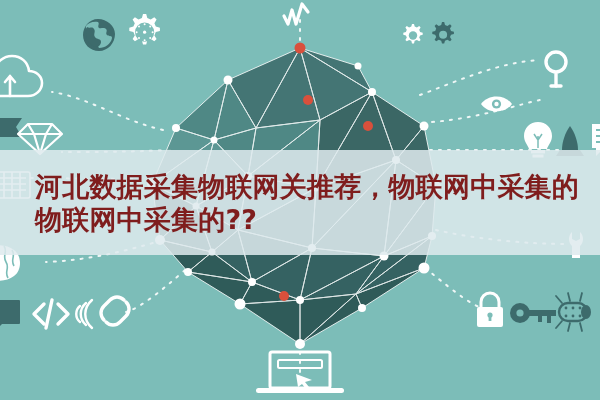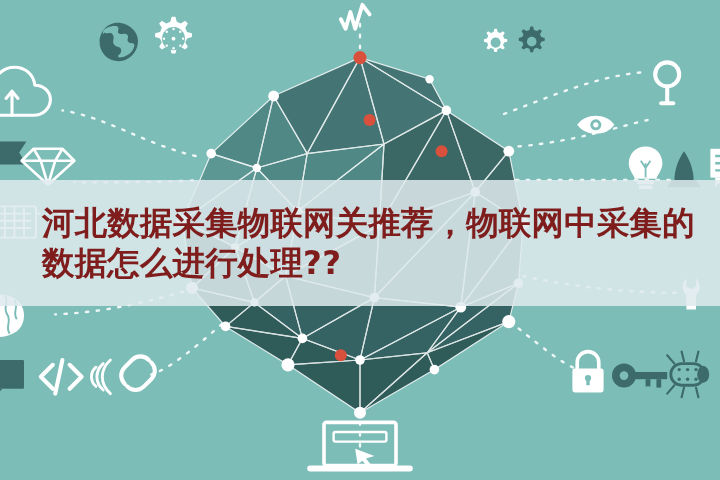--- a/index.html
+++ b/index.html
@@ -404,16 +404,16 @@
       <path d="M296,374 L312,380 L305,382 L309,387 L306,389 L302,384 L298,387 Z" fill="#ffffff"></path>
     </g>
   </svg>
 
   <div id="overlay-band">
     <div class="band-rect" id="band-main"></div>
   </div>
 
   <div id="headline">
     <div>河北数据采集物联网关推荐，物联网中采集的</div>
-    <div>数据怎么进行处理??</div>
+    <div>物联网中采集的??</div>
   </div>
 
 </div>
 
 </body></html>

